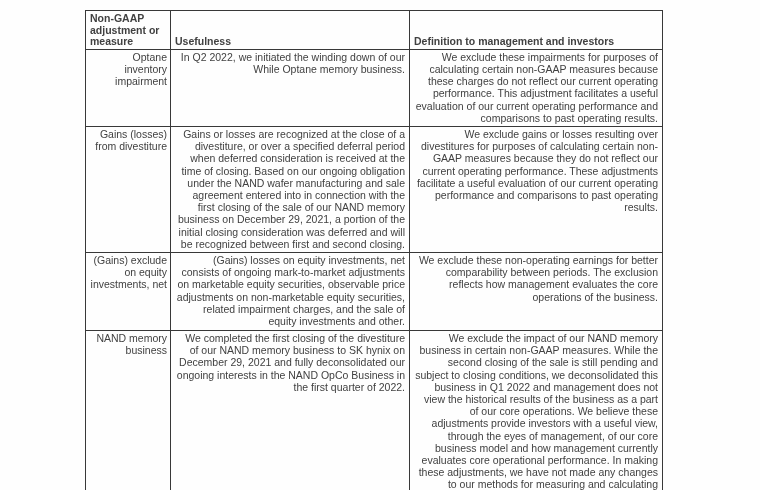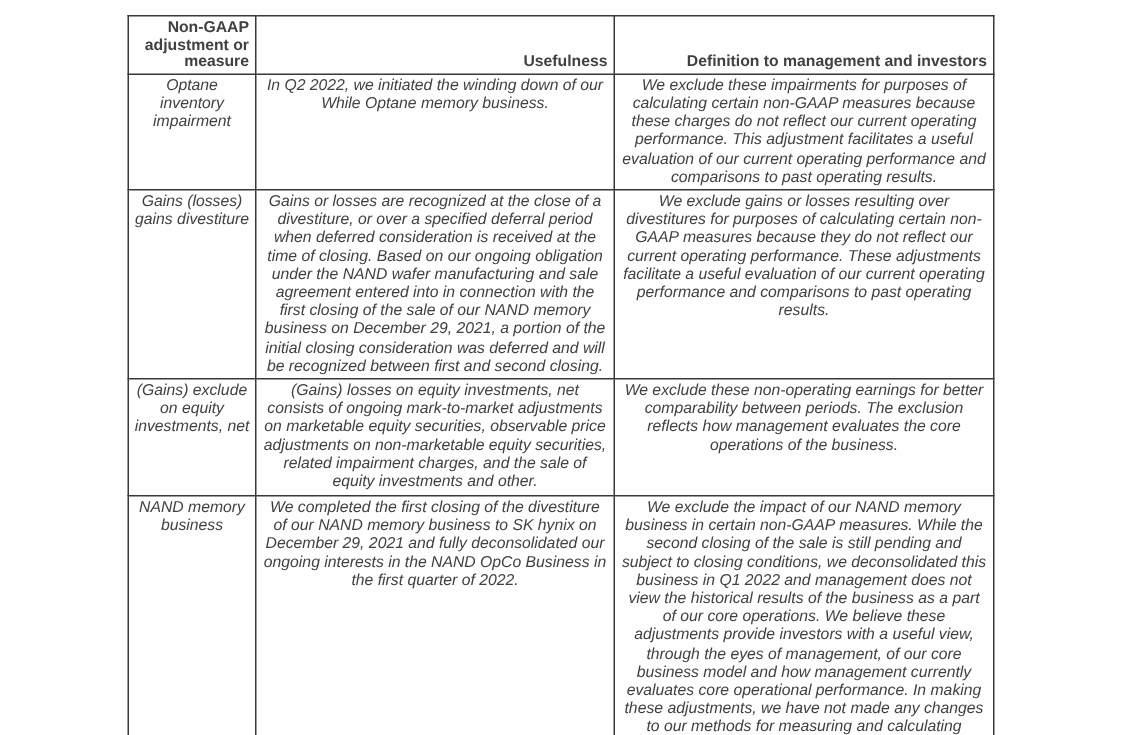--- a/index.html
+++ b/index.html
@@ -23,31 +23,30 @@
   col.c2 { width: 239px; }
   col.c3 { width: 253px; }
   .gaap-table th, .gaap-table td {
     border: 1px solid #383838;
     color: #414141;
     font-size: 10.5px;
     overflow: hidden;
   }
   .gaap-table th {
     font-weight: bold;
-    text-align: right;
+    text-align: left;
     vertical-align: bottom;
     line-height: 11.6px;
     padding: 2px 4px 1px 4px;
   }
   .gaap-table td {
-    text-align: center;
+    text-align: right;
     vertical-align: top;
     line-height: 12.2px;
     padding: 1px 4px 2px 4px;
-    font-style: italic;
   }
   .gaap-table td.measure { padding: 1px 3px 2px 3px; }
   tr.r-head { height: 36px; }
   tr.r1 { height: 77px; }
   tr.r2 { height: 124px; }
   tr.r3 { height: 78px; }
   tr.r4 { height: 153px; }
 </style>
 </head>
 <body>
@@ -66,21 +65,21 @@
         <th>Definition to management and investors</th>
       </tr>
     </thead>
     <tbody>
       <tr class="r1">
         <td class="measure">Optane inventory impairment</td>
         <td>In Q2 2022, we initiated the winding down of our While Optane memory business.</td>
         <td>We exclude these impairments for purposes of calculating certain non-GAAP measures because these charges do not reflect our current operating performance. This adjustment facilitates a useful evaluation of our current operating performance and comparisons to past operating results.</td>
       </tr>
       <tr class="r2">
-        <td class="measure">Gains (losses) gains divestiture</td>
+        <td class="measure">Gains (losses) from divestiture</td>
         <td>Gains or losses are recognized at the close of a divestiture, or over a specified deferral period when deferred consideration is received at the time of closing. Based on our ongoing obligation under the NAND wafer manufacturing and sale agreement entered into in connection with the first closing of the sale of our NAND memory business on December 29, 2021, a portion of the initial closing consideration was deferred and will be recognized between first and second closing.</td>
         <td>We exclude gains or losses resulting over divestitures for purposes of calculating certain non-GAAP measures because they do not reflect our current operating performance. These adjustments facilitate a useful evaluation of our current operating performance and comparisons to past operating results.</td>
       </tr>
       <tr class="r3">
         <td class="measure">(Gains) exclude on equity investments, net</td>
         <td>(Gains) losses on equity investments, net consists of ongoing mark-to-market adjustments on marketable equity securities, observable price adjustments on non-marketable equity securities, related impairment charges, and the sale of equity investments and other.</td>
         <td>We exclude these non-operating earnings for better comparability between periods. The exclusion reflects how management evaluates the core operations of the business.</td>
       </tr>
       <tr class="r4">
         <td class="measure">NAND memory business</td>

